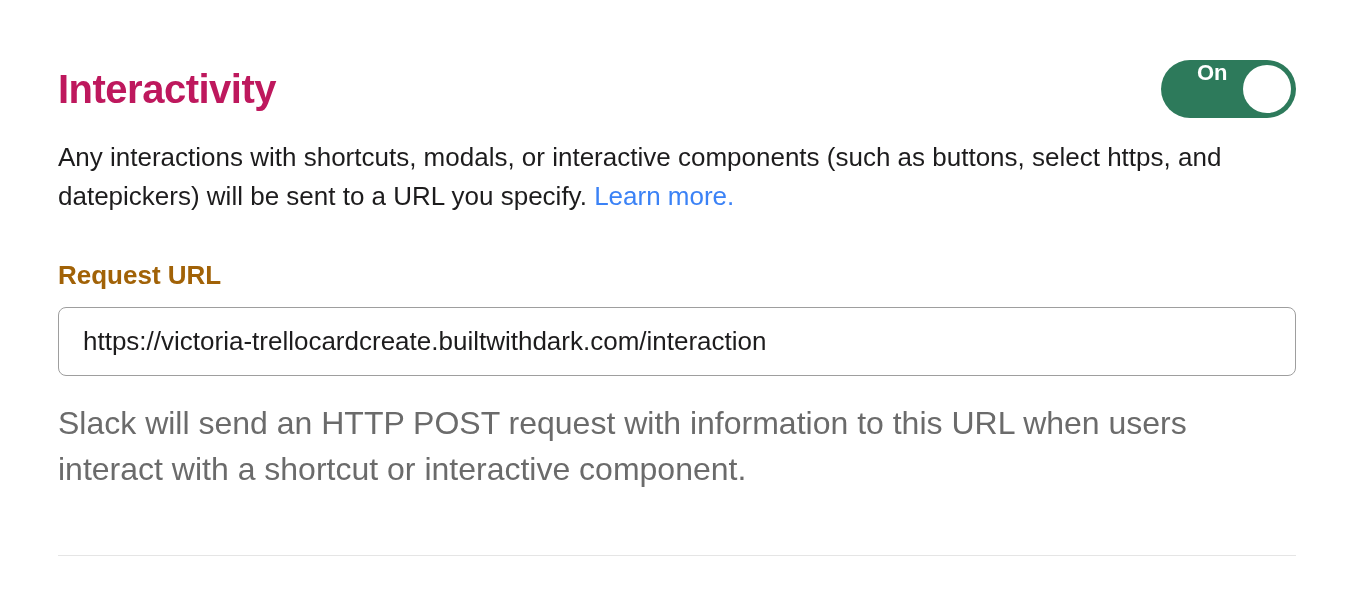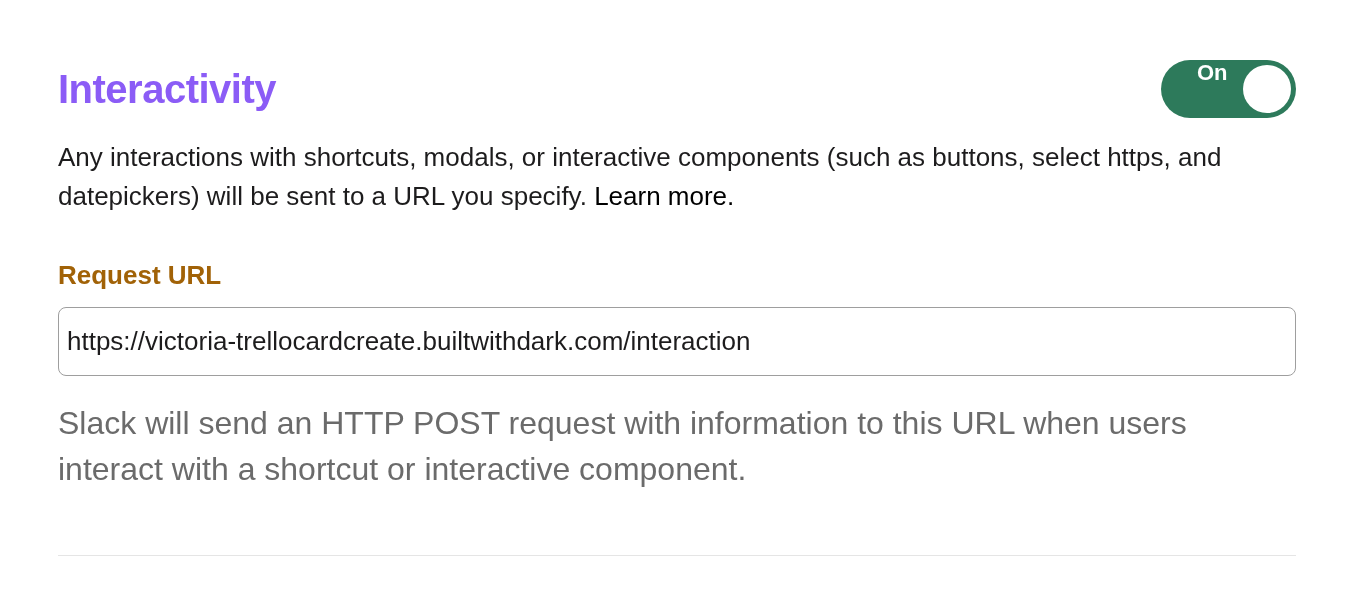--- a/index.html
+++ b/index.html
@@ -17,21 +17,21 @@
     .header-row {
       display: flex;
       justify-content: space-between;
       align-items: center;
       margin-bottom: 20px;
     }
     .section-title {
       font-size: 40px;
       font-weight: 800;
       letter-spacing: -0.5px;
-      color: #8b5cf6;
+      color: #be185d;
     }
     .toggle {
       position: relative;
       width: 135px;
       height: 58px;
       background: #2d7a5b;
       border-radius: 40px;
       cursor: pointer;
       display: flex;
     }
@@ -51,34 +51,34 @@
       border-radius: 50%;
     }
     .description {
       font-size: 26px;
       line-height: 1.5;
       color: #1d1c1d;
       margin-bottom: 44px;
       max-width: 1240px;
     }
     .learn-more {
-      color: #000000;
+      color: #3b82f6;
       text-decoration: none;
       cursor: pointer;
     }
     .field-label {
       font-size: 26px;
       font-weight: 700;
       color: #a16207;
       margin-bottom: 16px;
     }
     .url-input {
       width: 100%;
       max-width: 1240px;
-      padding: 18px 8px;
+      padding: 18px 24px;
       font-size: 26px;
       color: #1d1c1d;
       border: 1px solid #9e9e9e;
       border-radius: 8px;
       font-family: inherit;
       outline: none;
       background: #ffffff;
     }
     .help-text {
       font-size: 32px;

